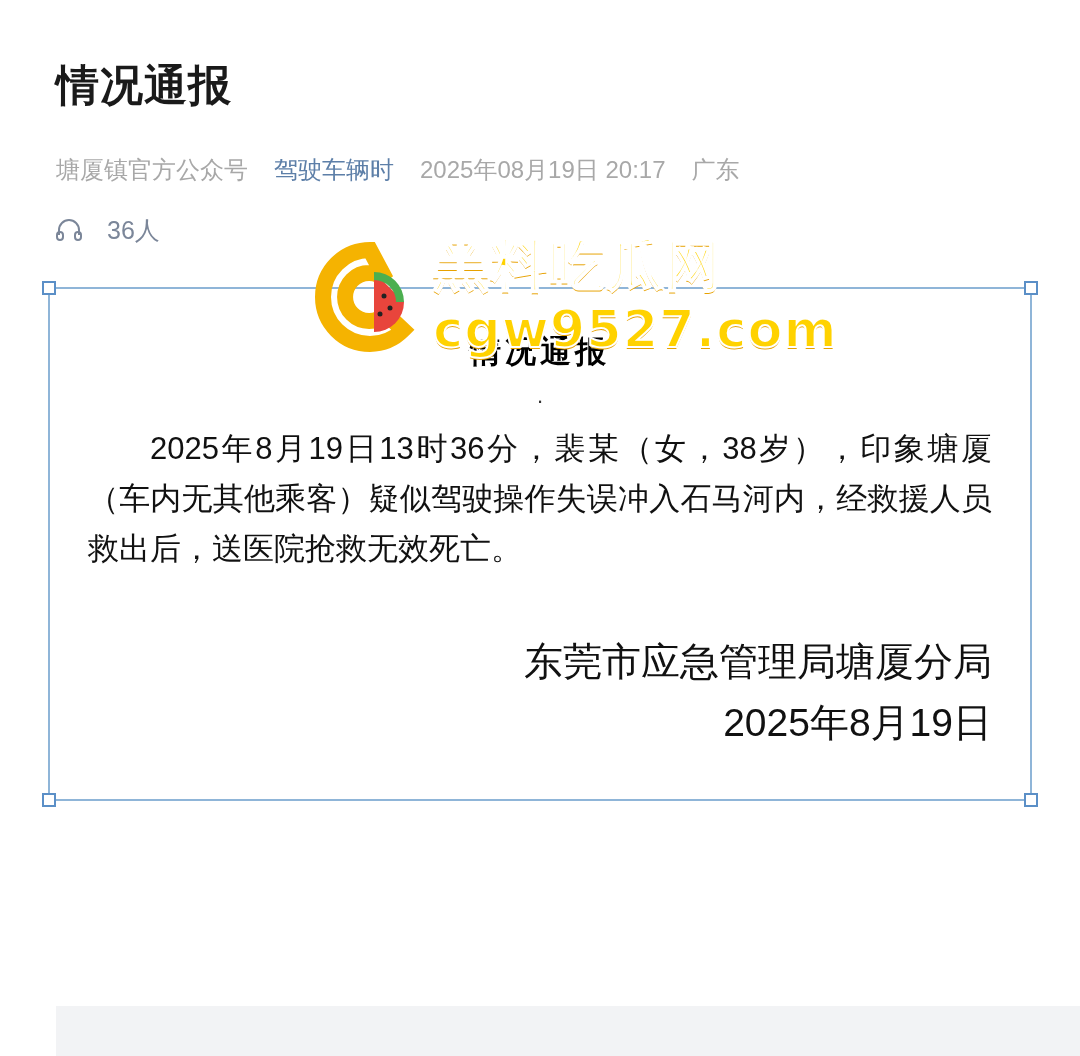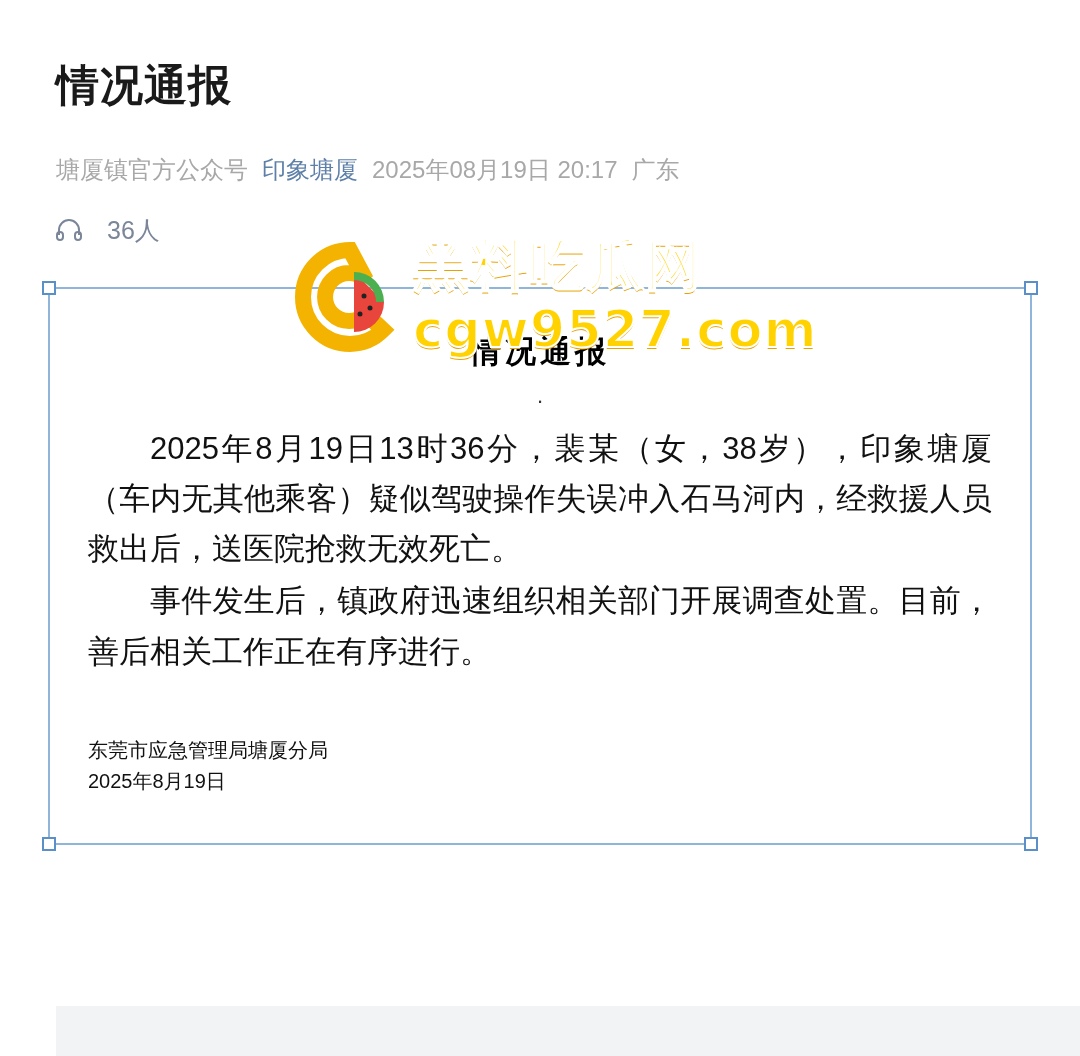--- a/index.html
+++ b/index.html
@@ -30,21 +30,21 @@
     letter-spacing: 1px;
     color: #1a1a1a;
     margin: 0 0 42px 0;
     line-height: 1.2;
   }
   .meta {
     font-size: 24px;
     color: #a8a8a8;
     display: flex;
     align-items: center;
-    gap: 14px;
+    gap: 26px;
     margin-bottom: 28px;
     white-space: nowrap;
   }
   .meta .account {
     color: #5d7fa8;
   }
   .listen {
     display: flex;
     align-items: center;
     gap: 25px;
@@ -56,21 +56,21 @@
     display: inline-block;
     width: 26px;
     height: 22px;
     position: relative;
   }
   .headphone svg { display:block; }
 
   
   .watermark {
     position: absolute;
-    left: 288px;
+    left: 308px;
     top: 228px;
     width: 500px;
     height: 140px;
     pointer-events: none;
     z-index: 5;
   }
   .wm-logo {
     position: absolute;
     left: 0;
     top: 12px;
@@ -146,21 +146,22 @@
     line-height: 1.62;
     color: #111;
     text-align: justify;
     text-justify: inter-ideograph;
     text-indent: 2em;
     margin: 0 0 2px 0;
     letter-spacing: 0px;
   }
   .sign {
     margin-top: 58px;
-    font-size: 20px;
+    text-align: right;
+    font-size: 39px;
     line-height: 1.55;
     color: #111;
   }
   .bottom-strip {
     position: absolute;
     left: 56px;
     right: 0;
     bottom: 0;
     height: 50px;
     background: #f2f3f5;
@@ -169,21 +170,21 @@
 </head>
 <body>
 
 <div class="page">
 
   <div class="article">
     <h1 class="title">情况通报</h1>
 
     <div class="meta">
       <span>塘厦镇官方公众号</span>
-      <span class="account">印象塘厦</span>
+      <span class="account">驾驶车辆时</span>
       <span>2025年08月19日 20:17</span>
       <span>广东</span>
     </div>
 
     <div class="listen">
       <span class="headphone">
         <svg width="26" height="22" viewBox="0 0 26 22">
           <path d="M3 16 V11 a10 10 0 0 1 20 0 V16" fill="none" stroke="#7b8699" stroke-width="2"></path>
           <rect x="1" y="13" width="6" height="8" rx="3" fill="none" stroke="#7b8699" stroke-width="2"></rect>
           <rect x="19" y="13" width="6" height="8" rx="3" fill="none" stroke="#7b8699" stroke-width="2"></rect>
@@ -211,21 +212,20 @@
   <div class="notice-wrap">
     <div class="notice-box">
       <span class="corner tl"></span>
       <span class="corner tr"></span>
       <span class="corner bl"></span>
       <span class="corner br"></span>
 
       <div class="notice-title">情况通报</div>
       <div class="notice-dot">.</div>
       <p class="notice-p">2025年8月19日13时36分，裴某（女，38岁），印象塘厦（车内无其他乘客）疑似驾驶操作失误冲入石马河内，经救援人员救出后，送医院抢救无效死亡。</p>
-      <p class="notice-p">事件发生后，镇政府迅速组织相关部门开展调查处置。目前，善后相关工作正在有序进行。</p>
 
       <div class="sign">
         <div>东莞市应急管理局塘厦分局</div>
         <div>2025年8月19日</div>
       </div>
     </div>
   </div>
 
   <div class="bottom-strip"></div>
 </div>

